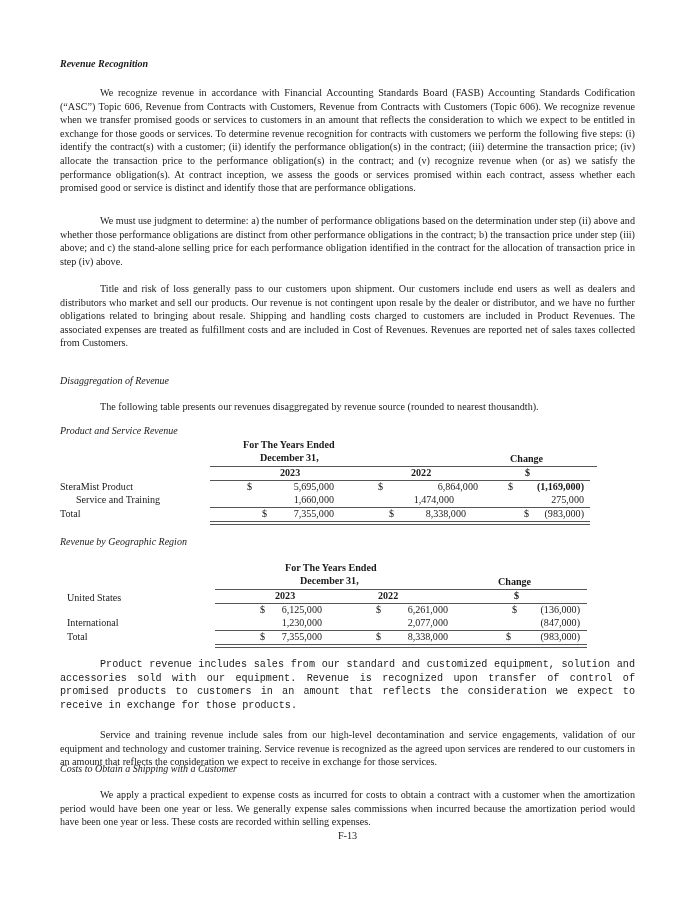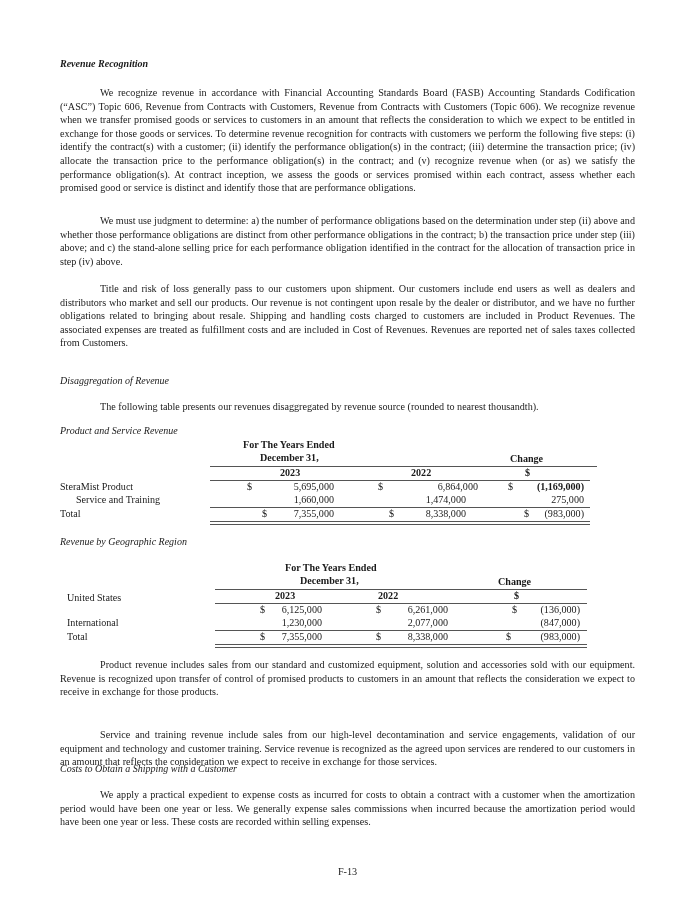--- a/index.html
+++ b/index.html
@@ -9,21 +9,21 @@
   .h-ital { position: absolute; left: 0; font-style: italic; font-size: 10px; }
   .h-ital.bold { font-weight: bold; }
   .para { position: absolute; left: 0; width: 575px; font-size: 10.15px; line-height: 13.6px;
           text-align: justify; text-indent: 40px; margin: 0; }
   .tbl { position: absolute; left: 0; width: 575px; font-size: 10.1px; }
   .tbl .cell { position: absolute; white-space: nowrap; }
   .tbl .b { font-weight: bold; }
   .tbl .line { position: absolute; height: 0; border-top: 1px solid #555; }
   .tbl .dbl { position: absolute; height: 2px; border-top: 1px solid #555; border-bottom: 1px solid #555; }
   .num { text-align: right; }
-  .footer { position: absolute; left: 0; width: 575px; text-align: center; font-size: 10.2px; margin-top: 36px; }
+  .footer { position: absolute; left: 0; width: 575px; text-align: center; font-size: 10.2px; }
 </style>
 </head>
 <body>
 
 <div class="page">
 
   <div class="h-ital bold" style="top:58px;">Revenue Recognition</div>
   <p class="para" style="top:86px;">We recognize revenue in accordance with Financial Accounting Standards Board (FASB) Accounting Standards Codification (“ASC”) Topic 606, Revenue from Contracts with Customers, Revenue from Contracts with Customers (Topic 606). We recognize revenue when we transfer promised goods or services to customers in an amount that reflects the consideration to which we expect to be entitled in exchange for those goods or services. To determine revenue recognition for contracts with customers we perform the following five steps: (i) identify the contract(s) with a customer; (ii) identify the performance obligation(s) in the contract; (iii) determine the transaction price; (iv) allocate the transaction price to the performance obligation(s) in the contract; and (v) recognize revenue when (or as) we satisfy the performance obligation(s). At contract inception, we assess the goods or services promised within each contract, assess whether each promised good or service is distinct and identify those that are performance obligations.</p>
   <p class="para" style="top:214px;">We must use judgment to determine: a) the number of performance obligations based on the determination under step (ii) above and whether those performance obligations are distinct from other performance obligations in the contract; b) the transaction price under step (iii) above; and c) the stand-alone selling price for each performance obligation identified in the contract for the allocation of transaction price in step (iv) above.</p>
   <p class="para" style="top:282px;">Title and risk of loss generally pass to our customers upon shipment. Our customers include end users as well as dealers and distributors who market and sell our products. Our revenue is not contingent upon resale by the dealer or distributor, and we have no further obligations related to bringing about resale. Shipping and handling costs charged to customers are included in Product Revenues. The associated expenses are treated as fulfillment costs and are included in Cost of Revenues. Revenues are reported net of sales taxes collected from Customers.</p>
@@ -47,21 +47,21 @@
       <div class="cell" style="left:187px; top:43px;">$</div>
       <div class="cell num" style="left:190px; width:84px; top:43px;">5,695,000</div>
       <div class="cell" style="left:318px; top:43px;">$</div>
       <div class="cell num" style="left:332px; width:86px; top:43px;">6,864,000</div>
       <div class="cell" style="left:448px; top:43px;">$</div>
       <div class="cell num" style="left:450px; width:74px; top:43px;font-weight:bold;">(1,169,000)</div>
     </div>
     <div>
       <div class="cell" style="left:16px; top:56px;">Service and Training</div>
       <div class="cell num" style="left:190px; width:84px; top:56px;">1,660,000</div>
-      <div class="cell num" style="left:320px; width:86px; top:56px;">1,474,000</div>
+      <div class="cell num" style="left:308px; width:86px; top:56px;">1,474,000</div>
       <div class="cell num" style="left:450px; width:74px; top:56px;">275,000</div>
     </div>
     <div class="line" style="left:150px; width:380px; top:69px;"></div>
     <div>
       <div class="cell" style="left:0; top:70px;">Total</div>
       <div class="cell" style="left:202px; top:70px;">$</div>
       <div class="cell num" style="left:190px; width:84px; top:70px;">7,355,000</div>
       <div class="cell" style="left:329px; top:70px;">$</div>
       <div class="cell num" style="left:320px; width:86px; top:70px;">8,338,000</div>
       <div class="cell" style="left:464px; top:70px;">$</div>
@@ -102,20 +102,20 @@
       <div class="cell" style="left:200px; top:70px;">$</div>
       <div class="cell num" style="left:190px; width:72px; top:70px;">7,355,000</div>
       <div class="cell" style="left:316px; top:70px;">$</div>
       <div class="cell num" style="left:310px; width:78px; top:70px;">8,338,000</div>
       <div class="cell" style="left:446px; top:70px;">$</div>
       <div class="cell num" style="left:450px; width:70px; top:70px;">(983,000)</div>
     </div>
     <div class="dbl" style="left:155px; width:372px; top:83px;"></div>
   </div>
 
-  <p class="para" style="top:658px;">Product revenue includes sales from our standard and customized equipment, solution and accessories sold with our equipment. Revenue is recognized upon transfer of control of promised products to customers in an amount that reflects the consideration we expect to receive in exchange for those products.</p>
+  <p class="para" style="top:658px;font-family:Liberation Mono, monospace;">Product revenue includes sales from our standard and customized equipment, solution and accessories sold with our equipment. Revenue is recognized upon transfer of control of promised products to customers in an amount that reflects the consideration we expect to receive in exchange for those products.</p>
   <p class="para" style="top:728px;">Service and training revenue include sales from our high-level decontamination and service engagements, validation of our equipment and technology and customer training. Service revenue is recognized as the agreed upon services are rendered to our customers in an amount that reflects the consideration we expect to receive in exchange for those services.</p>
 
   <div class="h-ital" style="top:763px;">Costs to Obtain a Shipping with a Customer</div>
   <p class="para" style="top:788px;">We apply a practical expedient to expense costs as incurred for costs to obtain a contract with a customer when the amortization period would have been one year or less. We generally expense sales commissions when incurred because the amortization period would have been one year or less. These costs are recorded within selling expenses.</p>
 
   <div class="footer" style="top:830px;">F-13</div>
 </div>
 
 </body></html>

